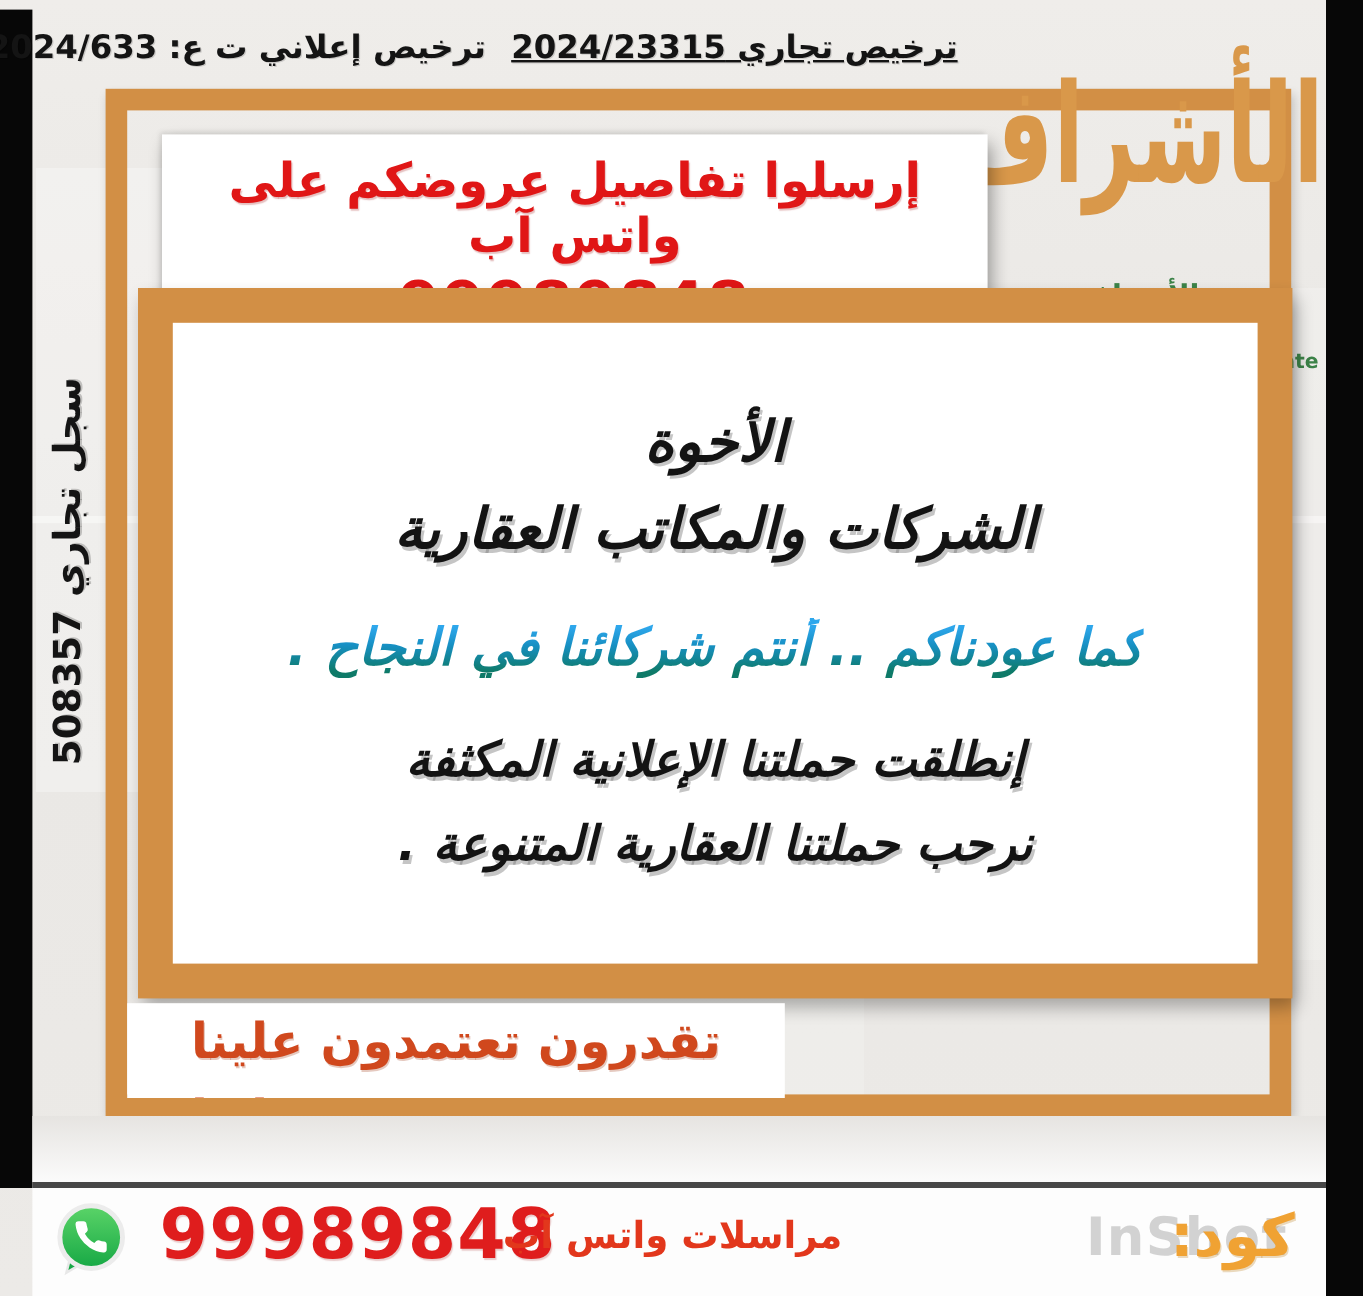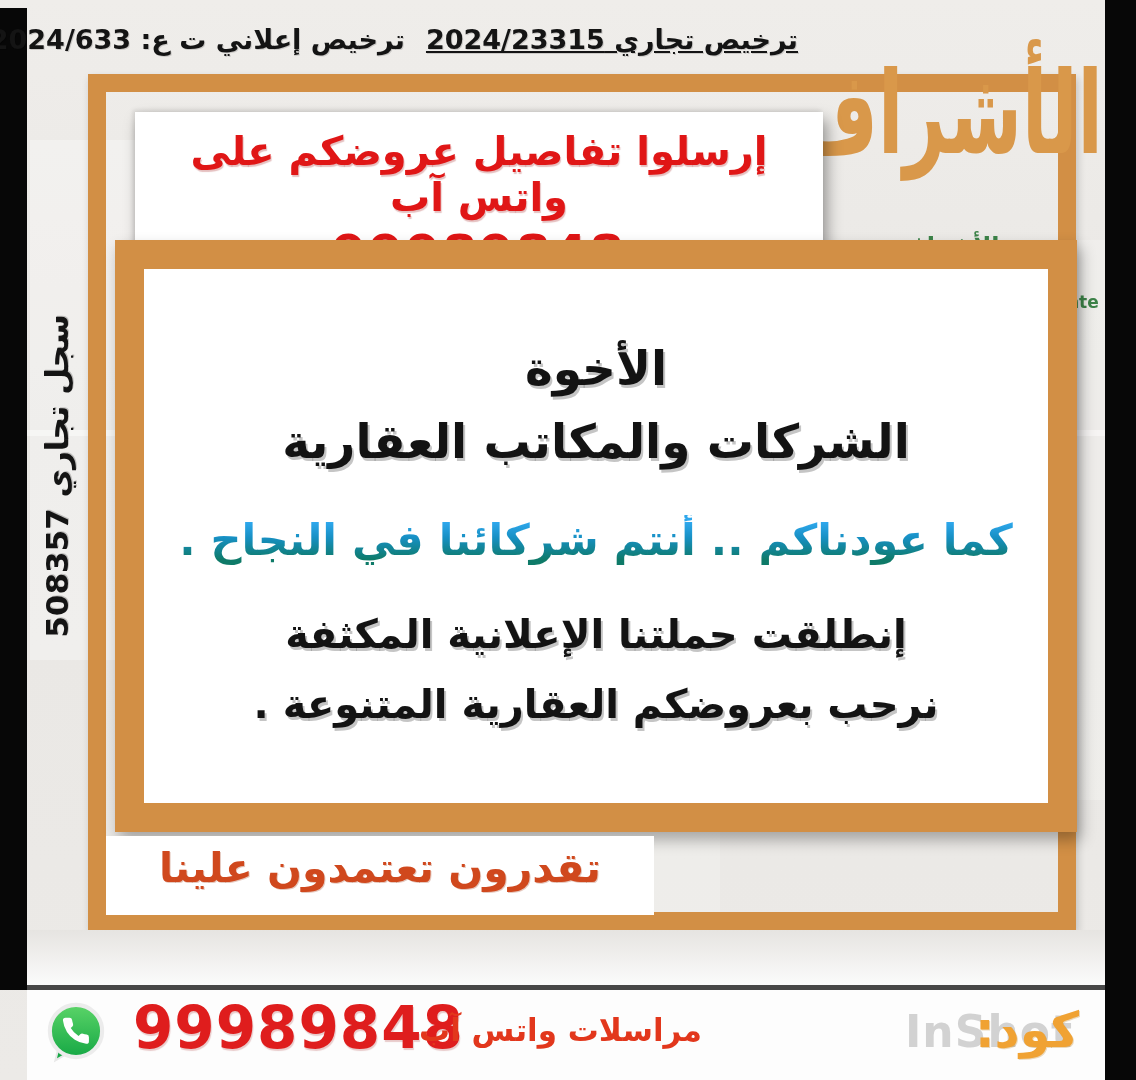--- a/index.html
+++ b/index.html
@@ -44,20 +44,21 @@
     position:absolute;left:135px;top:112px;width:688px;height:162px;background:#ffffff;
     box-shadow:4px 8px 14px rgba(0,0,0,.38),-2px -2px 4px rgba(0,0,0,.10);
     text-align:center;direction:rtl;color:#e01616;
   }
   .rb-line1{font-size:40px;font-weight:bold;margin-top:16px;text-shadow:1px 2px 1px rgba(150,0,0,.25);}
   .rb-number{font-size:50px;font-weight:800;letter-spacing:2px;margin-top:4px;text-shadow:1px 2px 1px rgba(150,0,0,.25);}
 
   .main-box{
     position:absolute;left:115px;top:240px;width:962px;height:592px;background:#d28f45;
     box-shadow:4px 8px 14px rgba(0,0,0,.30);
+    font-style:italic;
   }
   .main-inner{
     position:absolute;left:29px;top:29px;right:29px;bottom:29px;background:#ffffff;
     display:flex;flex-direction:column;justify-content:center;align-items:center;
     direction:rtl;text-align:center;
   }
   .m-black{color:#131313;font-weight:bold;text-shadow:2px 3px 0 rgba(110,110,110,.40);}
   .m-l1{font-size:47px;line-height:1.55;}
   .m-l2{font-size:47px;line-height:1.55;}
   .m-blue{
@@ -147,21 +148,21 @@
     <div class="rb-line1">إرسلوا تفاصيل عروضكم على واتس آب</div>
     <div class="rb-number">99989848</div>
   </div>
 
   <div class="main-box">
     <div class="main-inner">
       <div class="m-black m-l1">الأخوة</div>
       <div class="m-black m-l2">الشركات والمكاتب العقارية</div>
       <div class="m-blue">كما عودناكم .. أنتم شركائنا في النجاح .</div>
       <div class="m-black m-l3">إنطلقت حملتنا الإعلانية المكثفة</div>
-      <div class="m-black m-l4">نرحب بعروضكم العقارية المتنوعة .</div>
+      <div class="m-black m-l4">نرحب حملتنا العقارية المتنوعة .</div>
     </div>
   </div>
 
   <div class="side-registry">سجل تجاري 508357</div>
 
   <div class="slogan-box">
     <div class="slogan-line">تقدرون تعتمدون علينا</div>
     <div class="slogan-line">تقدرون تعتمدون علينا</div>
   </div>
 

